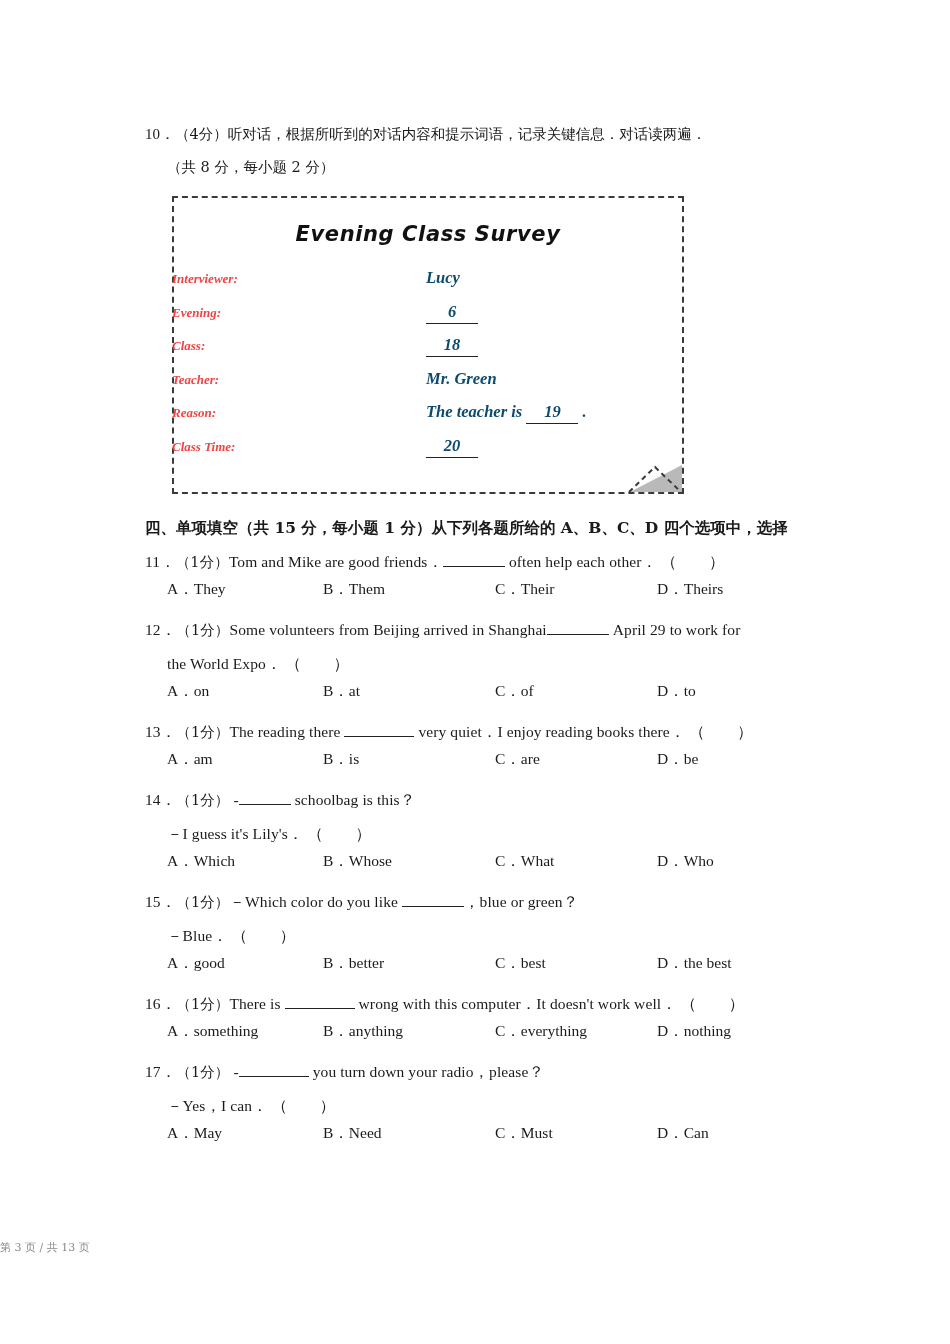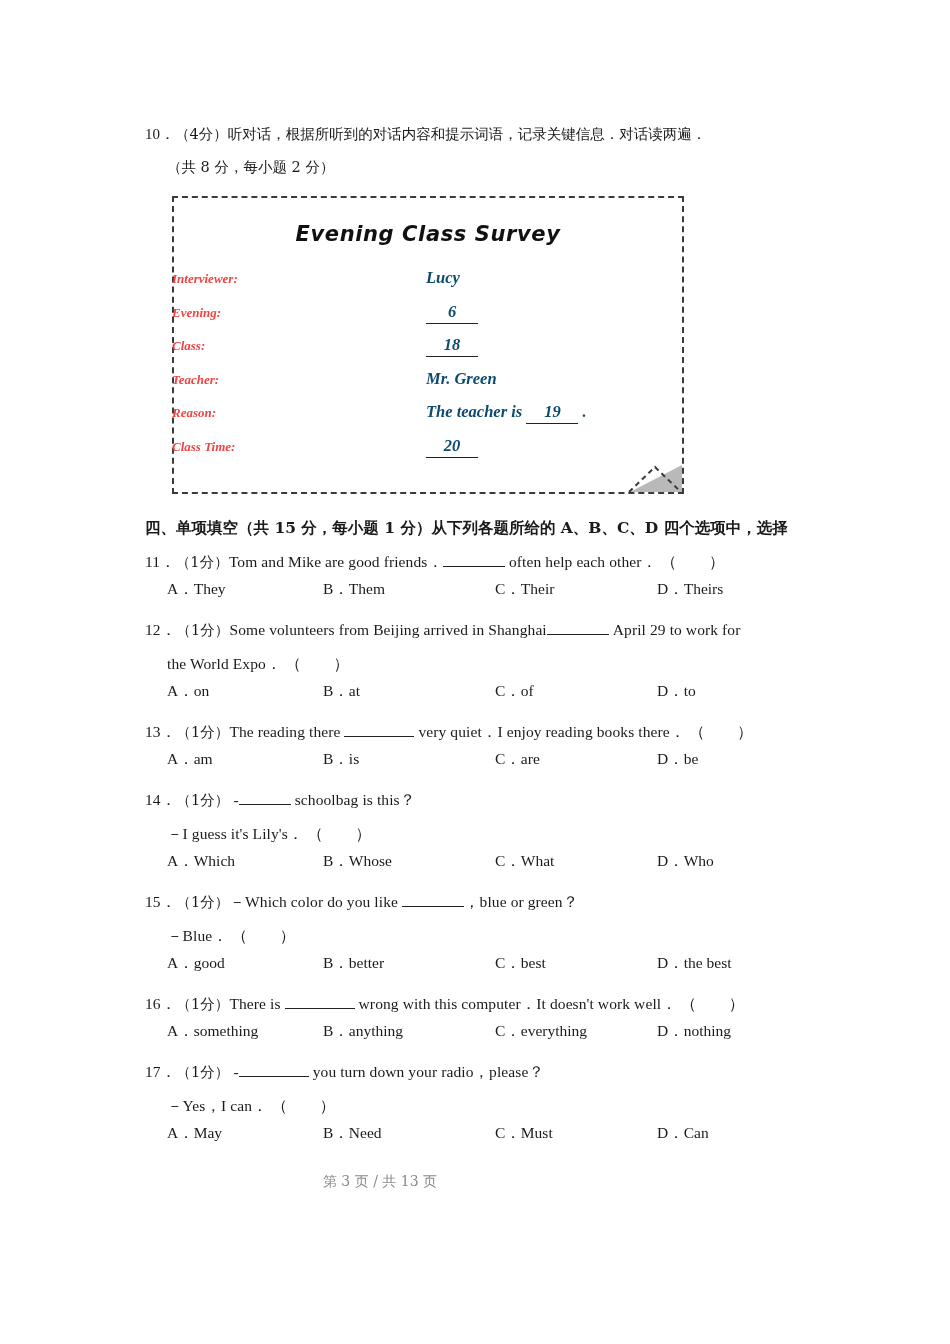--- a/index.html
+++ b/index.html
@@ -179,24 +179,23 @@
 
   .paren {
     letter-spacing: 0.5px;
   }
 
   
   .footer {
     position: absolute;
     left: 0;
     right: 0;
-    top: 1173px;
-    text-align: center;
+    top: 1240px;
     font-family: "DejaVu Serif", "Liberation Serif", serif;
-    font-size: 14px;
+    font-size: 11px;
     color: #8a8a8a;
   }
 </style>
 </head>
 <body>
 
 <div class="page">
   <div class="content">
 
     <div class="listen-head">

